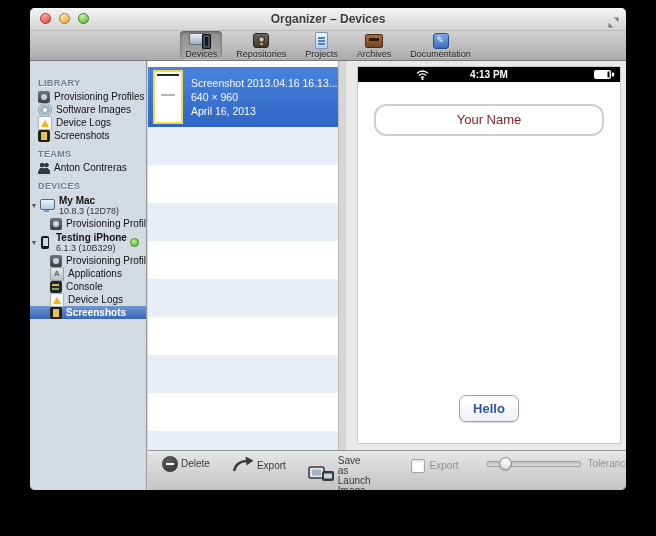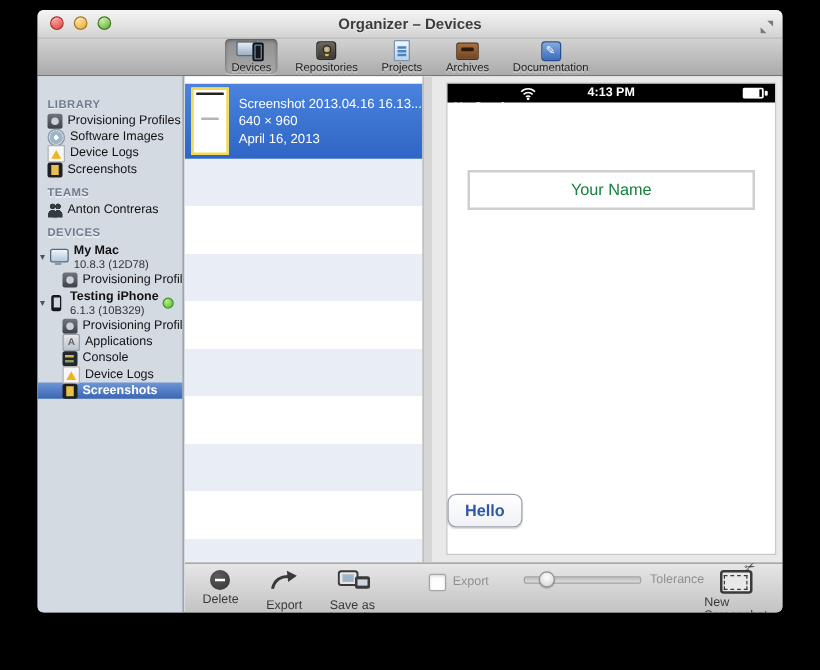--- a/index.html
+++ b/index.html
@@ -97,30 +97,30 @@
   
   .preview{position:absolute;left:316px;right:0;top:53px;bottom:40px;background:#e9e9e9;overflow:hidden;}
   .iphone{position:absolute;left:12px;top:6px;width:262px;height:376px;background:#fff;
           box-shadow:0 0 0 1px #c9c9c9;}
   .pstatus{height:15px;background:#000;color:#fff;position:relative;font-size:10px;font-weight:bold;}
   .carrier{position:absolute;left:5px;top:2px;margin-top:12px;}
   .wifi{position:absolute;left:58px;top:3px;}
   .ptime{position:absolute;left:0;right:0;top:2px;text-align:center;}
   .batt{position:absolute;right:5px;top:3px;}
   .namefield{position:absolute;left:16px;right:16px;top:37px;height:28px;border:2px solid #cfcfcf;
-     border-radius:0;background:#fff;text-align:center;line-height:28px;font-size:13px;color:#15803d;margin-top:32px;}
+     border-radius:12px;background:#fff;text-align:center;line-height:28px;font-size:13px;color:#7f1d1d;}
   .greeting{position:absolute;left:0;right:0;top:139px;text-align:center;font-size:15px;color:#1c1c1c;}
-  .hellowrap{position:absolute;left:0;right:0;top:328px;display:flex;}
+  .hellowrap{position:absolute;left:0;right:0;top:328px;display:flex;justify-content:center;}
   .hellobtn{padding:5px 13px;font-size:13px;font-weight:bold;color:#2f57a7;border:1px solid #9aa0ac;
      border-radius:7px;background:linear-gradient(#ffffff,#f0f1f4);box-shadow:0 1px 1px rgba(0,0,0,.15);}
   
   .bottombar{position:absolute;left:118px;right:0;bottom:0;height:40px;border-top:1px solid #979797;
      background:linear-gradient(#e6e6e6,#c3c3c3);box-sizing:border-box;display:flex;align-items:flex-start;
      padding:5px 10px 0 14px;}
-  .btool{display:flex;flex-direction:column;align-items:center;gap:3px;margin-right:22px;}
+  .btool{display:flex;align-items:center;gap:3px;margin-right:22px;}
   .blabel{font-size:10px;color:#3a3a3a;line-height:10px;}
   .blabel.dim{color:#909090;}
   .delete-ico{width:16px;height:16px;border-radius:50%;background:radial-gradient(circle at 40% 32%,#5c5c5c,#333);position:relative;}
   .delete-ico::after{content:"";position:absolute;left:4px;right:4px;top:7px;height:2px;background:#fff;}
   .compare-group{display:flex;align-items:center;gap:5px;margin:3px 28px 0 18px;}
   .checkbox{width:12px;height:12px;background:#fdfdfd;border:1px solid #a6a6a6;border-radius:2px;
      box-shadow:inset 0 1px 2px rgba(0,0,0,.15);}
   .tol-group{display:flex;flex-direction:row;align-items:center;gap:7px;margin-top:3px;}
   .slider{width:92px;height:4px;border-radius:2px;background:linear-gradient(#bdbdbd,#dedede);
      border:1px solid #a2a2a2;position:relative;}

